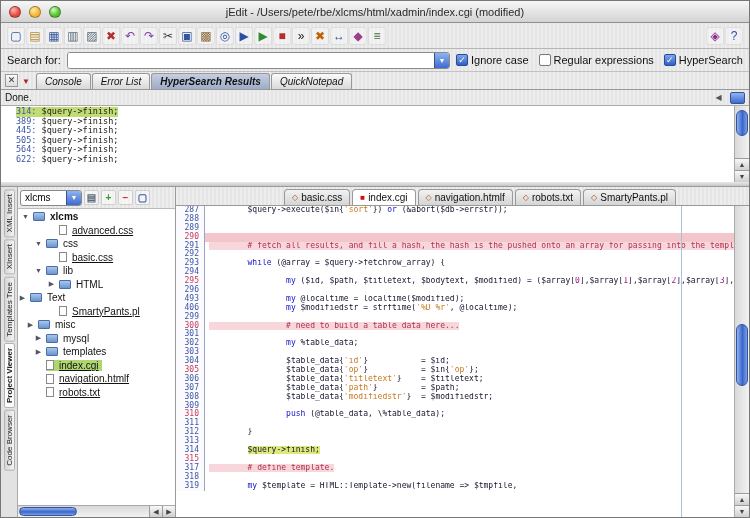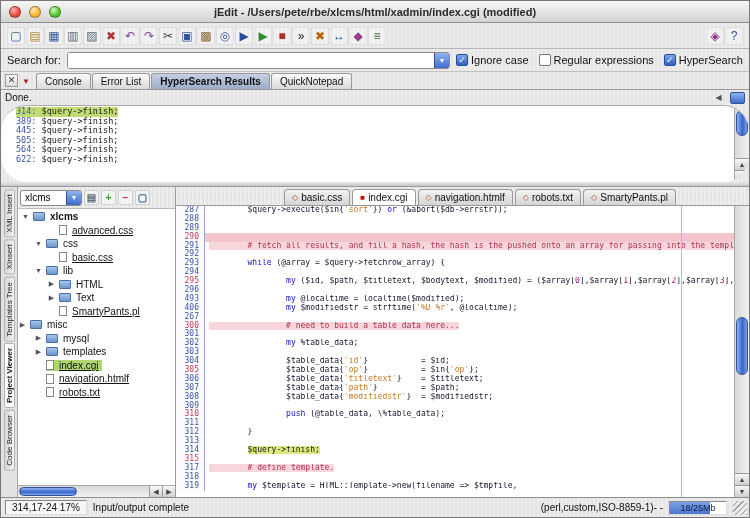--- a/index.html
+++ b/index.html
@@ -8,21 +8,21 @@
   .window { width:750px; height:518px; display:flex; flex-direction:column; border:1px solid #777; }
 
   
   .titlebar { height:22px; flex:none; position:relative; display:flex; align-items:center;
     background:linear-gradient(#f7f7f7,#d3d3d3); border-bottom:1px solid #8e8e8e; }
   .tl-group { position:absolute; left:8px; top:5px; display:flex; gap:8px; }
   .tl { width:12px; height:12px; border-radius:50%; border:1px solid rgba(0,0,0,.35); }
   .tl.red { background:radial-gradient(circle at 35% 30%, #ffb3ad, #e8493f 60%); }
   .tl.yellow { background:radial-gradient(circle at 35% 30%, #ffe9b0, #f5b52e 60%); }
   .tl.green { background:radial-gradient(circle at 35% 30%, #d3f8c0, #53c32b 60%); }
-  .title-text { flex:1; text-align:center; font-size:11px; font-weight:bold; color:#2a2a2a;
+  .title-text { flex:1; text-align:center; font-size:11px; font-weight:normal; color:#2a2a2a;
     white-space:nowrap; overflow:hidden; }
 
   
   .pinstripe { background:repeating-linear-gradient(90deg,#ededed 0 2px,#e5e5e5 2px 4px); }
   .toolbar { height:26px; flex:none; display:flex; align-items:center; padding:0 6px; gap:1px;
     border-bottom:1px solid #b5b5b5; }
   .tb-group { display:flex; gap:1px; }
   .tbicon { width:18px; height:18px; display:flex; align-items:center; justify-content:center;
     font-size:12px; border-radius:3px; cursor:default; background:rgba(255,255,255,.35);
     border:1px solid rgba(0,0,0,.08); }
@@ -56,21 +56,21 @@
     border-radius:3px 3px 0 0; background:linear-gradient(#fafafa,#d9d9d9); margin-right:1px; }
   .docktab.active { background:linear-gradient(#c6cfe2,#9dacc9); font-weight:bold; }
 
   
   .results { height:92px; flex:none; display:flex; flex-direction:column; }
   .results-top { height:15px; display:flex; align-items:center; padding:1px 4px; gap:4px; }
   .results-status { font-size:10px; color:#111; }
   .spacer { flex:1; }
   .res-btn { width:15px; height:12px; font-size:8px; color:#555; text-align:center; line-height:12px; }
   .res-btn.blue { background:linear-gradient(#8fb4ef,#3d6cd0); border:1px solid #35519c; border-radius:2px; }
-  .results-body { flex:1; display:flex; overflow:hidden; border-top:1px solid #aaa;border-radius:26px; }
+  .results-body { flex:1; display:flex; overflow:hidden; border-top:1px solid #aaa; }
   .results-list { flex:1; background:#fff; overflow:hidden; padding:1px 0 0 0; }
   .resrow { font-family:"DejaVu Sans Mono", monospace; font-size:8.5px; line-height:9.5px;
     white-space:pre; padding-left:15px; }
   .resinner { display:inline-block; }
   .resinner.sel { background:#c2dc74; }
   .resnum { color:#3b55a8; }
   .restext { color:#202020; }
 
   
   .vscroll { width:15px; flex:none; position:relative; background:linear-gradient(90deg,#d9d9d9,#f2f2f2);
@@ -225,21 +225,21 @@
         <span class="cb">
           <span class="cbbox checked">✓</span>
           <span class="cblabel">HyperSearch</span>
         </span>
       </div>
   </div>
 
   <div class="dockrow pinstripe">
     <span class="dock-close">✕</span>
     <span class="dock-popup">▼</span>
-    <div id="dock-tabs" style="display:flex;align-items:center;">
+    <div id="dock-tabs" style="display:flex;align-items:center;font-style:italic;">
         <span class="docktab">Console</span>
         <span class="docktab">Error List</span>
         <span class="docktab active">HyperSearch Results</span>
         <span class="docktab">QuickNotepad</span>
       </div>
   </div>
 
   <div class="results pinstripe">
     <div class="results-top">
       <span class="results-status">Done.</span>
@@ -327,35 +327,35 @@
               <span class="tlabel">lib</span>
             </span>
           </div>
           <div class="treerow" style="padding-left: 29px;">
             <span class="arrow">▶</span>
             <span class="sel-wrap">
               <span class="dicon"></span>
               <span class="tlabel">HTML</span>
             </span>
           </div>
+          <div class="treerow" style="">
+            <span class="arrow">▶</span>
+            <span class="sel-wrap">
+              <span class="dicon"></span>
+              <span class="tlabel">Text</span>
+            </span>
+          </div>
           <div class="treerow" style="padding-left: 29px;">
-            <span class="arrow">▶</span>
-            <span class="sel-wrap">
-              <span class="dicon"></span>
-              <span class="tlabel">Text</span>
-            </span>
-          </div>
-          <div class="treerow" style="padding-left: 29px;">
             <span class="arrow">&nbsp;</span>
             <span class="sel-wrap">
               <span class="ficon"></span>
               <span class="tlabel uline">SmartyPants.pl</span>
             </span>
           </div>
-          <div class="treerow" style="padding-left: 0;">
+          <div class="treerow" style="padding-left: 8px;">
             <span class="arrow">▶</span>
             <span class="sel-wrap">
               <span class="dicon"></span>
               <span class="tlabel">misc</span>
             </span>
           </div>
           <div class="treerow" style="padding-left: 16px;">
             <span class="arrow">▶</span>
             <span class="sel-wrap">
               <span class="dicon"></span>
@@ -431,21 +431,21 @@
             <div class="cline"><span class="ln">289</span><span class="code">&nbsp;</span></div>
             <div class="cline pink"><span class="ln hi">290</span><span class="code">&nbsp;</span></div>
             <div class="cline"><span class="ln">291</span><span class="code"><span class="sg-c">        # fetch all results, and fill a hash, the hash is the pushed onto an array for passing into the template.</span></span></div>
             <div class="cline"><span class="ln">292</span><span class="code">&nbsp;</span></div>
             <div class="cline"><span class="ln">293</span><span class="code"><span class="sg-p">        </span><span class="sg-k">while</span><span class="sg-p"> (@array = $query-&gt;fetchrow_array) {</span></span></div>
             <div class="cline"><span class="ln">294</span><span class="code">&nbsp;</span></div>
             <div class="cline"><span class="ln hi">295</span><span class="code"><span class="sg-p">                </span><span class="sg-k">my</span><span class="sg-p"> ($id, $path, $titletext, $bodytext, $modified) = ($array[</span><span class="sg-n2">0</span><span class="sg-p">],$array[</span><span class="sg-n2">1</span><span class="sg-p">],$array[</span><span class="sg-n2">2</span><span class="sg-p">],$array[</span><span class="sg-n2">3</span><span class="sg-p">],$array[</span></span></div>
             <div class="cline"><span class="ln">296</span><span class="code">&nbsp;</span></div>
             <div class="cline"><span class="ln">493</span><span class="code"><span class="sg-p">                </span><span class="sg-k">my</span><span class="sg-p"> @localtime = localtime($modified);</span></span></div>
             <div class="cline"><span class="ln">406</span><span class="code"><span class="sg-p">                </span><span class="sg-k">my</span><span class="sg-p"> $modifiedstr = strftime(</span><span class="sg-s">'%D %r'</span><span class="sg-p">, @localtime);</span></span></div>
-            <div class="cline"><span class="ln">267</span><span class="code">&nbsp;</span></div>
+            <div class="cline"><span class="ln">299</span><span class="code">&nbsp;</span></div>
             <div class="cline"><span class="ln hi">300</span><span class="code"><span class="sg-c">                # need to build a table data here...</span></span></div>
             <div class="cline"><span class="ln">301</span><span class="code">&nbsp;</span></div>
             <div class="cline"><span class="ln">302</span><span class="code"><span class="sg-p">                </span><span class="sg-k">my</span><span class="sg-p"> %table_data;</span></span></div>
             <div class="cline"><span class="ln">303</span><span class="code">&nbsp;</span></div>
             <div class="cline"><span class="ln">304</span><span class="code"><span class="sg-p">                $table_data{</span><span class="sg-s">'id'</span><span class="sg-p">}           = $id;</span></span></div>
             <div class="cline"><span class="ln hi">305</span><span class="code"><span class="sg-p">                $table_data{</span><span class="sg-s">'op'</span><span class="sg-p">}           = $in{</span><span class="sg-s">'op'</span><span class="sg-p">};</span></span></div>
             <div class="cline"><span class="ln">306</span><span class="code"><span class="sg-p">                $table_data{</span><span class="sg-s">'titletext'</span><span class="sg-p">}    = $titletext;</span></span></div>
             <div class="cline"><span class="ln">307</span><span class="code"><span class="sg-p">                $table_data{</span><span class="sg-s">'path'</span><span class="sg-p">}         = $path;</span></span></div>
             <div class="cline"><span class="ln">308</span><span class="code"><span class="sg-p">                $table_data{</span><span class="sg-s">'modifiedstr'</span><span class="sg-p">}  = $modifiedstr;</span></span></div>
             <div class="cline"><span class="ln">309</span><span class="code">&nbsp;</span></div>
@@ -464,25 +464,14 @@
           <div class="sb-btns">
             <div class="sb-btn">▲</div>
             <div class="sb-btn">▼</div>
           </div>
         </div>
       </div>
     </div>
 
   </div>
 
-  <div class="statusbar">
-    <span class="caret-box">314,17-24 17%</span>
-    <span class="status-msg">Input/output complete</span>
-    <span class="spacer"></span>
-    <span class="mode-text">(perl,custom,ISO-8859-1)- -</span>
-    <span class="memgauge">
-      <span class="memfill" id="memfill" style="width: 72%;"></span>
-      <span class="memtext">18/25Mb</span>
-    </span>
-    <span class="grip"></span>
-  </div>
 
 </div>
 
 </body></html>

